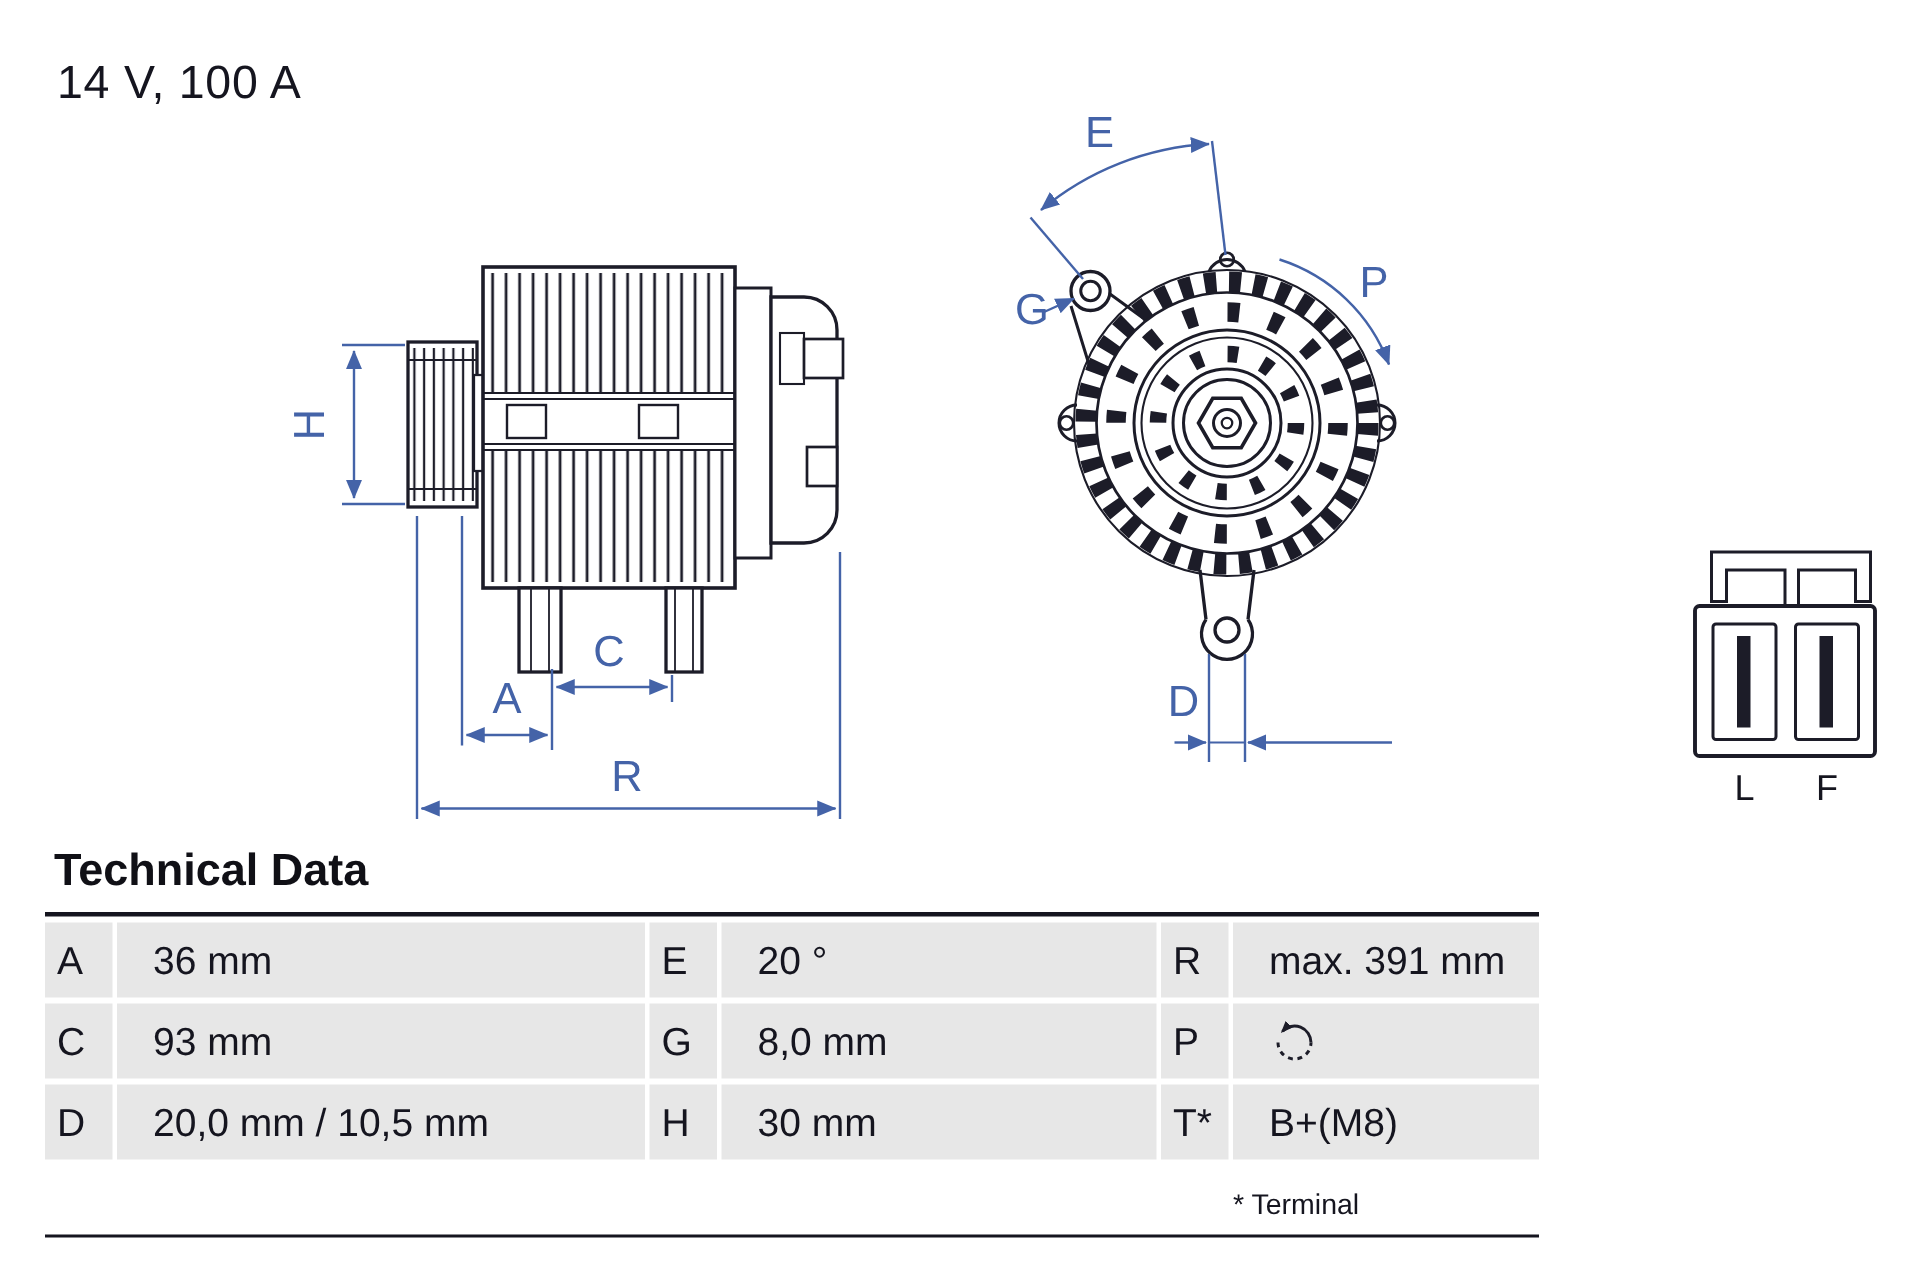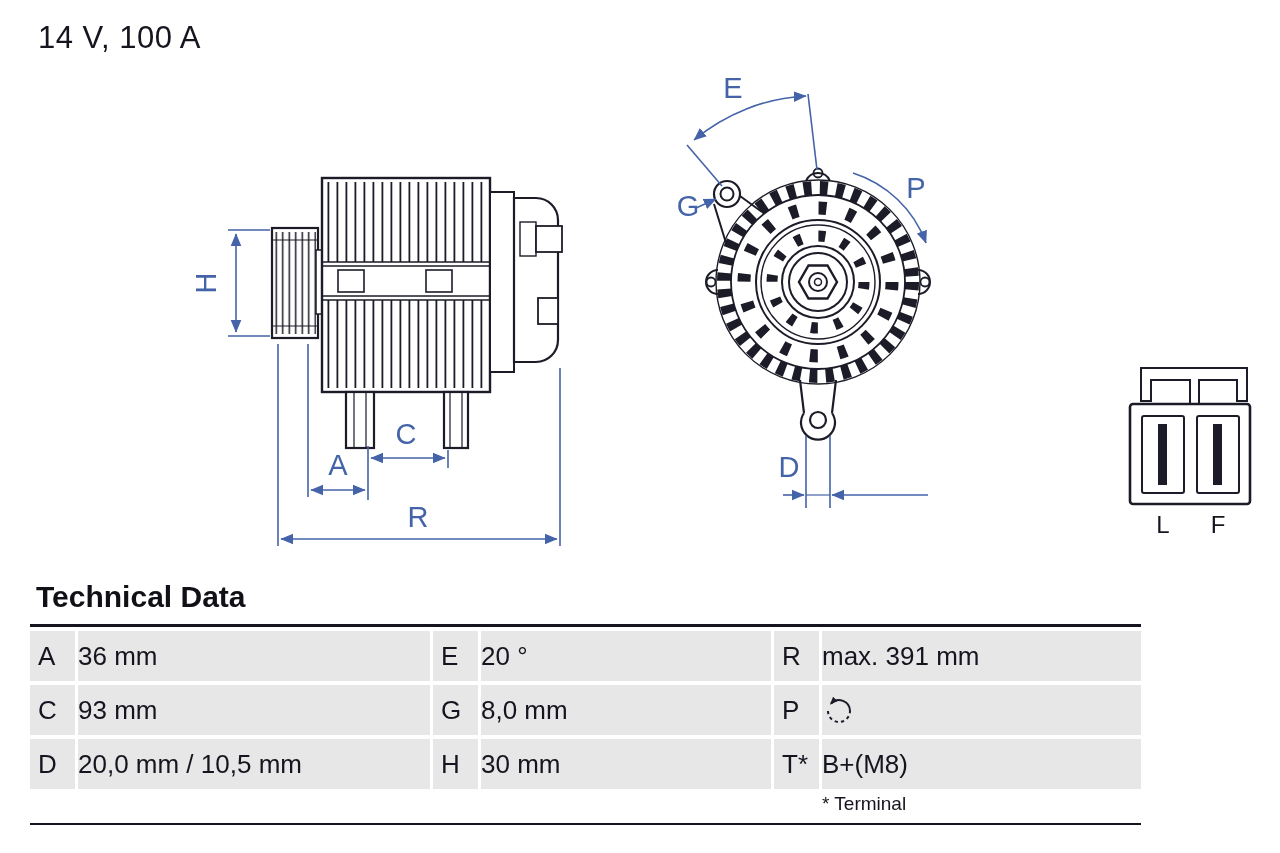--- a/index.html
+++ b/index.html
@@ -1,32 +1,32 @@
 <!DOCTYPE html>
 <html><head>
 <meta charset="utf-8">
 <style>
   html,body{margin:0;padding:0}
   body{
     width:1280px;height:853px;background:#ffffff;position:relative;overflow:hidden;
     font-family:"Liberation Sans",sans-serif;color:#15151f;
   }
-  .title{position:absolute;left:38px;top:20px;font-size:31px;color:#15151f;letter-spacing:.5px}
+  .title{position:absolute;left:38px;top:37px;font-size:31px;color:#15151f;letter-spacing:.5px}
   svg.drawing{position:absolute;left:0;top:0}
   .dim{fill:#4463a8;font-size:29px;text-anchor:middle}
   .pin-label{fill:#15151f;font-size:24px;text-anchor:middle}
-  .tech{position:absolute;left:30px;top:580px;width:1111px}
+  .tech{position:absolute;left:30px;top:564px;width:996px}
   .tech-heading{font-size:30px;font-weight:bold;color:#101016;margin:0 0 10px 6px}
   .rule{height:3px;background:#15151f}
   .rule.bottom{margin-top:6px;height:2px}
   .trow{display:grid;grid-template-columns:45px 352px 45px 290px 45px 1fr;column-gap:3px;margin-top:4px}
   .cell{background:#e7e7e7;height:50px;display:flex;align-items:center;font-size:26px;color:#15151f;
-        padding-left:0;box-sizing:border-box;white-space:nowrap}
+        padding-left:24px;box-sizing:border-box;white-space:nowrap}
   .cell.lab{padding-left:8px}
-  .footnote{margin-top:4px;margin-left:792px;font-size:19px;color:#15151f;height:24px}
+  .footnote{margin-top:20px;margin-left:792px;font-size:19px;color:#15151f;height:24px}
 </style>
 </head>
 <body>
 
 <div class="page">
 
   <div class="title">14 V, 100 A</div>
 
   <svg class="drawing" width="1280" height="575" viewBox="0 0 1280 575">
     <defs>

